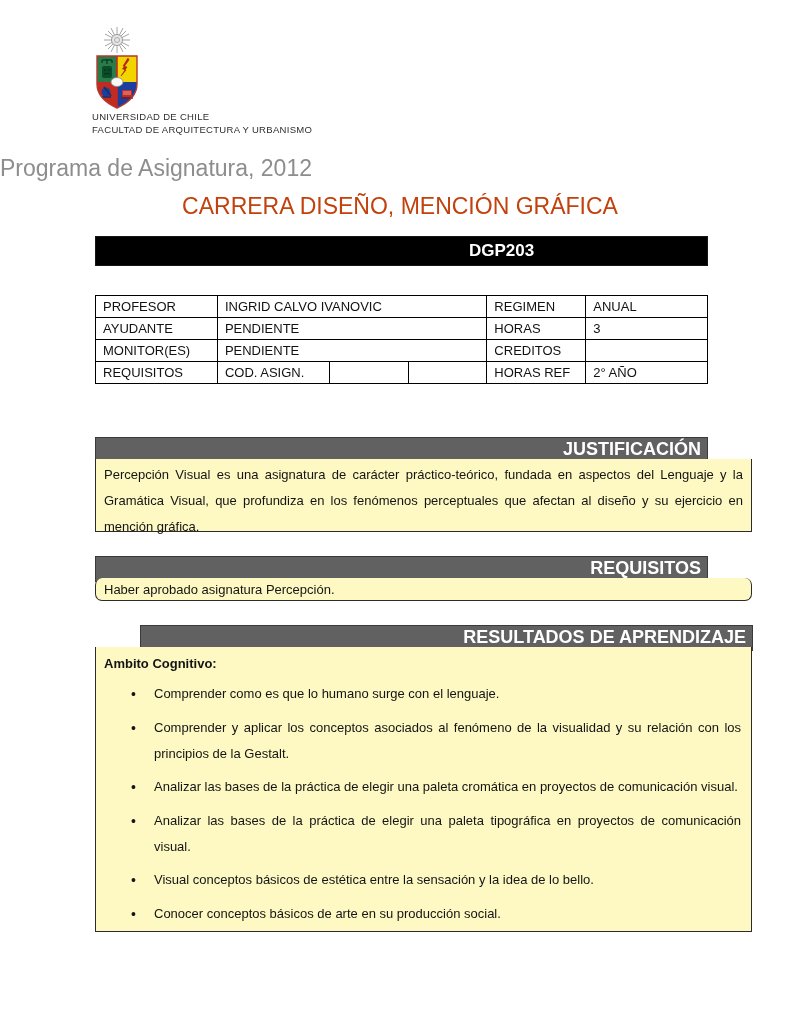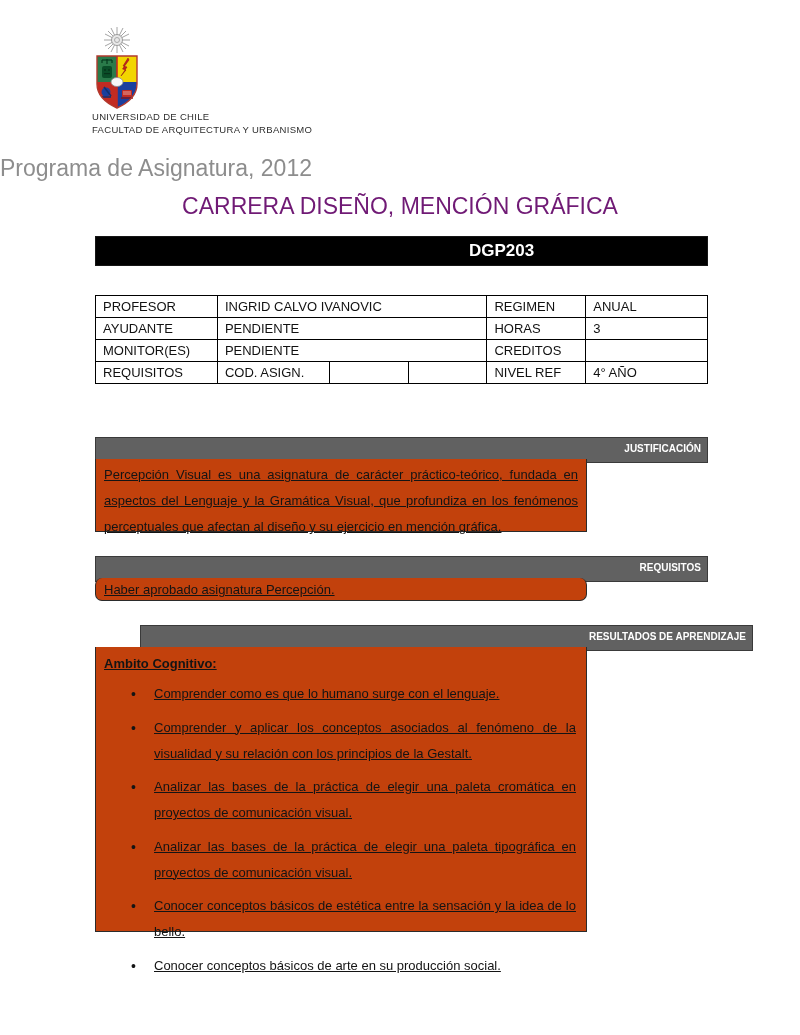--- a/index.html
+++ b/index.html
@@ -20,21 +20,21 @@
     font-size: 9.5px; line-height: 12.5px; letter-spacing: 0.3px;
     color: #2e2e2e;
   }
 
   .program-title {
     position: absolute; left: 0; top: 155px; width: 720px;
     font-size: 23px; color: #8d8d8d;
   }
   .career-title {
     position: absolute; left: 0; top: 193px; width: 800px;
-    text-align: center; font-size: 23px; color: #701a75;
+    text-align: center; font-size: 23px; color: #c2410c;
   }
 
   
   .banner {
     position: absolute; left: 95px; top: 236px; width: 613px; height: 30px;
     display: flex; border: 1px solid #161616; background: #000;
   }
   .banner-left {
     width: 324px; background: #a16207; color: #fff;
     font-weight: bold; font-size: 17px; line-height: 28px;
@@ -54,28 +54,28 @@
     border-collapse: collapse; font-size: 13px;
   }
   .info-table td {
     border: 1.5px solid #000; height: 22px;
     padding: 0 0 0 7px; white-space: nowrap; color: #111;
   }
 
   
   .sec-bar {
     position: absolute; left: 95px; width: 613px; height: 26px;
-    background: #616161; color: #fff; font-weight: bold; font-size: 10px;
+    background: #616161; color: #fff; font-weight: bold; font-size: 18px;
     text-align: right; line-height: 22px; padding-right: 6px;
     border: 1px solid #3a3a3a;
   }
   .sec-body {
-    position: absolute; left: 95px; width: 492px;
+    position: absolute; left: 95px; width: 657px;
     border: 1px solid #2b2b2b; border-top: none;
-    font-size: 13px; color: #141414; background: #c2410c; text-decoration: underline;
+    font-size: 13px; color: #141414; background: #fef9c3;
   }
   #justificacion-bar { top: 437px; }
   #justificacion-body {
     top: 459px; height: 73px; padding: 3px 8px 0 8px;
     line-height: 26px; text-align: justify;
   }
   #requisitos-bar { top: 556px; }
   #requisitos-body { top: 578px; height: 23px; padding: 3px 8px 0 8px; line-height: 17px; border-radius: 7px; }
   #resultados-bar { top: 625px; margin-left: 45px; }
   #resultados-body { top: 647px; height: 285px; padding: 9px 10px 0 8px; }
@@ -182,38 +182,38 @@
       <td>MONITOR(ES)</td>
       <td colspan="3">PENDIENTE</td>
       <td>CREDITOS</td>
       <td></td>
     </tr>
     <tr>
       <td>REQUISITOS</td>
       <td>COD. ASIGN.</td>
       <td></td>
       <td></td>
-      <td>NIVEL REF</td>
-      <td>4° AÑO</td>
+      <td>HORAS REF</td>
+      <td>2° AÑO</td>
     </tr>
   </tbody>
     </table>
 
   <div class="sec-bar" id="justificacion-bar">JUSTIFICACIÓN</div>
   <div class="sec-body" id="justificacion-body">Percepción Visual es una asignatura de carácter práctico-teórico, fundada en aspectos del Lenguaje y la Gramática Visual, que profundiza en los fenómenos perceptuales que afectan al diseño y su ejercicio en mención gráfica.</div>
 
   <div class="sec-bar" id="requisitos-bar">REQUISITOS</div>
   <div class="sec-body" id="requisitos-body">Haber aprobado asignatura Percepción.</div>
 
   <div class="sec-bar" id="resultados-bar">RESULTADOS DE APRENDIZAJE</div>
   <div class="sec-body" id="resultados-body">
     <div class="outcome-subtitle">Ambito Cognitivo:</div>
     <ul class="outcomes-list">
       <li>Comprender como es que lo humano surge con el lenguaje.</li>
       <li>Comprender y aplicar los conceptos asociados al fenómeno de la visualidad y su relación con los principios de la Gestalt.</li>
       <li>Analizar las bases de la práctica de elegir una paleta cromática en proyectos de comunicación visual.</li>
       <li>Analizar las bases de la práctica de elegir una paleta tipográfica en proyectos de comunicación visual.</li>
-      <li>Conocer conceptos básicos de estética entre la sensación y la idea de lo bello.</li>
+      <li>Visual conceptos básicos de estética entre la sensación y la idea de lo bello.</li>
       <li>Conocer conceptos básicos de arte en su producción social.</li>
     </ul>
   </div>
 
 </div>
 
 </body></html>

